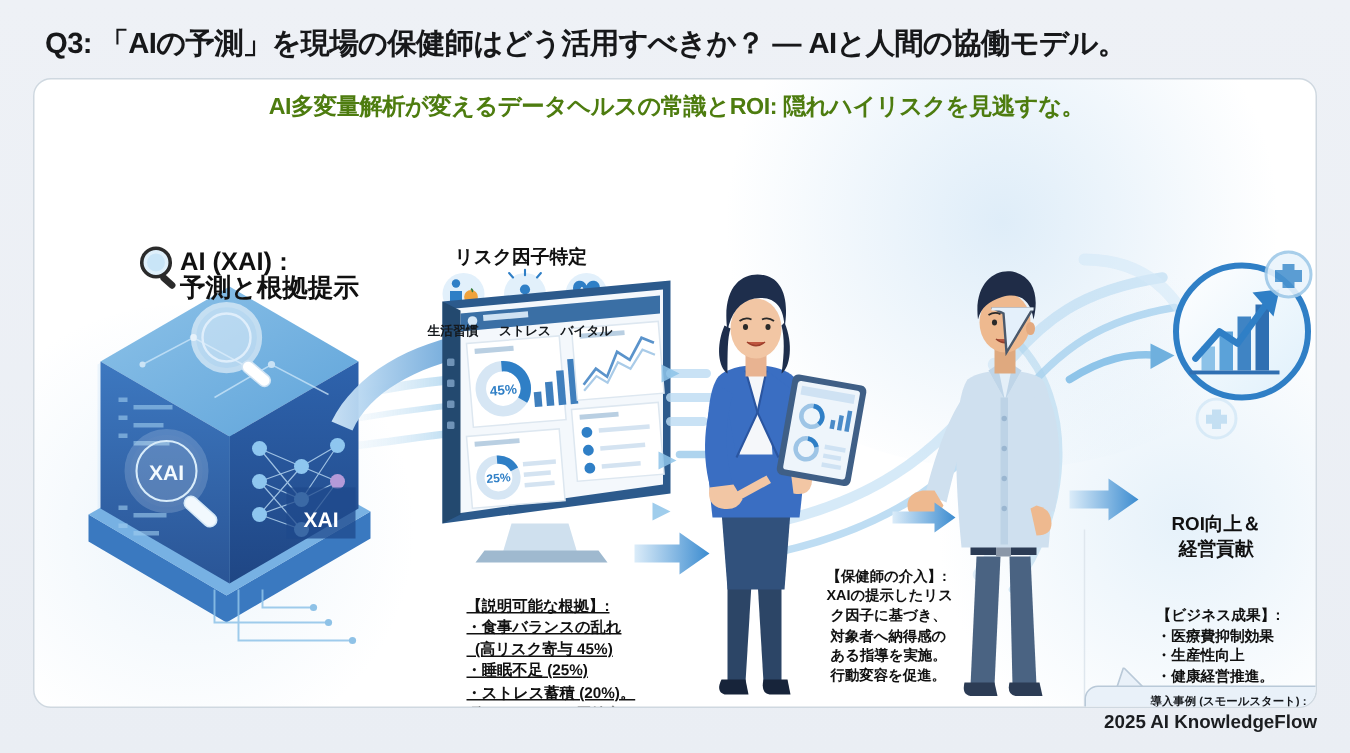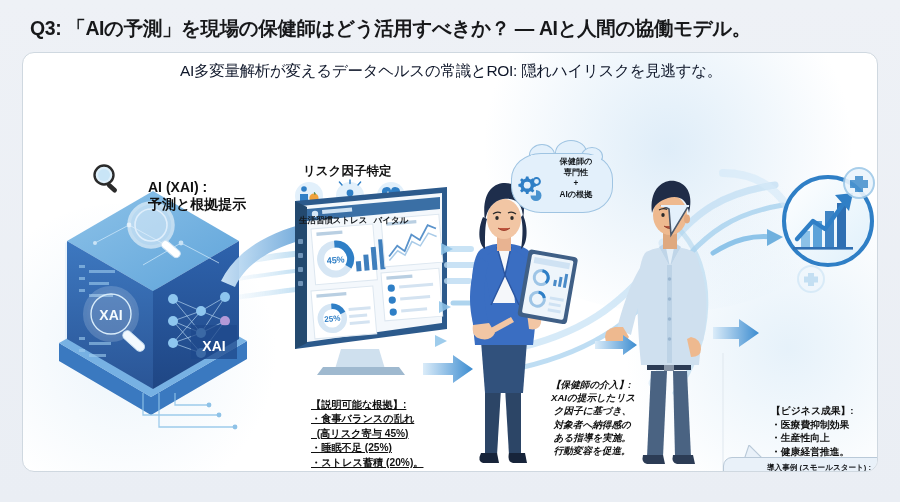--- a/index.html
+++ b/index.html
@@ -39,29 +39,29 @@
   .wash.a { left: 430px; top: -70px; width: 430px; height: 330px;
             background: radial-gradient(circle at 50% 50%, rgba(196,222,243,.55), rgba(255,255,255,0) 68%); }
   .wash.b { left: 600px; top: 130px; width: 330px; height: 330px;
             background: radial-gradient(circle at 50% 50%, rgba(205,228,245,.5), rgba(255,255,255,0) 70%); }
   .wash.c { left: -60px; top: 150px; width: 320px; height: 300px;
             background: radial-gradient(circle at 50% 50%, rgba(214,232,246,.45), rgba(255,255,255,0) 70%); }
 
   #subtitle {
     position: absolute; left: 0; top: 8px; width: 856px;
     text-align: center;
-    font-size: 15.5px; font-weight: normal; color: #0f172a;
+    font-size: 15.5px; font-weight: bold; color: #4d7c0f;
     letter-spacing: -0.3px; white-space: nowrap;
   }
 
   
   .txt { position: absolute; color: #111; font-weight: bold; white-space: pre; }
 
   
-  #xai-label { left: 97px; top: 126px; font-size: 14px; line-height: 17px; margin-left: 28px; }
+  #xai-label { left: 97px; top: 113px; font-size: 17px; line-height: 17px; }
 
   
   #risk-head { left: 280px; top: 110px; font-size: 12.5px; }
   .risk-ico-label { position: absolute; font-size: 8.5px; font-weight: bold; color: #14181c; }
 
   
   #cloud {
     position: absolute; left: 488px; top: 100px; width: 102px; height: 60px;
   }
   #cloud .body {
@@ -91,21 +91,21 @@
     text-align: center; font-size: 8.4px; line-height: 11.2px;
     font-weight: bold; color: #12161a; white-space: pre;
   }
 
   
   #lbl-cost { left: 742px; top: 226px; font-size: 12.5px; line-height: 17px; text-align:center; }
   #lbl-roi  { left: 758px; top: 288px; font-size: 12.5px; line-height: 17px; text-align:center; }
 
   
   #evidence { left: 288px; top: 345px; font-size: 10.2px; line-height: 14.4px; text-decoration: underline; }
-  #intervention { left: 528px; top: 325px; font-size: 9.6px; line-height: 13.2px; font-style: italic; }
+  #intervention { left: 528px; top: 325px; font-size: 9.6px; line-height: 13.2px; }
   #business { left: 748px; top: 330px; font-size: 9.8px; line-height: 13.6px; margin-top: 21px; }
 
   
   #case {
     position: absolute; left: 700px; top: 404px; width: 190px; height: 44px;
     background: #e9f1f9; border: 1.1px solid #b9c9d8; border-radius: 9px;
   }
   #case-text {
     position: absolute; left: 6px; top: 5px; width: 178px;
     font-size: 7.6px; line-height: 10.4px; font-weight: bold;
@@ -530,49 +530,32 @@
 
     <svg style="position:absolute;left:68px;top:110px;width:30px;height:34px" viewBox="0 0 30 34">
       <circle cx="13" cy="12" r="9.5" fill="#dff0fb" stroke="#2b2b2b" stroke-width="2.4"></circle>
       <circle cx="13" cy="12" r="6" fill="#bfe0f5" opacity=".7"></circle>
       <rect x="18" y="19" width="12" height="4.6" rx="2.3" transform="rotate(42 18 19)" fill="#2b2b2b"></rect>
     </svg>
     <div id="xai-label" class="txt">AI (XAI) :
 予測と根拠提示</div>
 
     <div id="risk-head" class="txt">リスク因子特定</div>
-    <div class="risk-ico-label" style="left:262px;top:162px;width:48px;text-align:right">生活習慣</div>
+    <div class="risk-ico-label" style="left:262px;top:162px;width:48px;text-align:left">生活習慣</div>
     <div class="risk-ico-label" style="left:303px;top:162px;width:48px;text-align:center">ストレス</div>
     <div class="risk-ico-label" style="left:344px;top:162px;width:48px;text-align:center">バイタル</div>
 
-    <div id="cloud">
-      <div class="bump b1"></div>
-      <div class="bump b2"></div>
-      <div class="bump b3"></div>
-      <div class="body"></div>
-      <div class="mask"></div>
-      <svg id="cloud-gears" width="30" height="30" viewBox="0 0 30 30">
-        <g fill="#2f7fc6">
-          <path d="M11 3.5 l2.4 0 l.5 2.1 l1.9 .8 l1.8-1.2 l1.7 1.7 l-1.2 1.8 l.8 1.9 l2.1 .5 l0 2.4 l-2.1 .5 l-.8 1.9 l1.2 1.8 l-1.7 1.7 l-1.8-1.2 l-1.9 .8 l-.5 2.1 l-2.4 0 l-.5-2.1 l-1.9-.8 l-1.8 1.2 l-1.7-1.7 l1.2-1.8 l-.8-1.9 l-2.1-.5 l0-2.4 l2.1-.5 l.8-1.9 l-1.2-1.8 l1.7-1.7 l1.8 1.2 l1.9-.8 z"></path>
-        </g>
-        <circle cx="12.2" cy="12.2" r="3.4" fill="#e3f0fb"></circle>
-        <path d="M21 17 a5.5 5.5 0 1 1 -5.5 5.5 l5.5 0 z" fill="#4a93cf"></path>
-        <circle cx="21.5" cy="8.5" r="3.4" fill="none" stroke="#2f7fc6" stroke-width="2"></circle>
-      </svg>
-      <div id="cloud-text">保健師の
-専門性
-+
-AIの根拠</div>
-    </div>
 
     <svg style="position:absolute;left:636px;top:152px;width:40px;height:34px" viewBox="0 0 40 34">
       <path d="M2 0 L30 0 L12 30 L10 4 Z" fill="#e4f0fb" stroke="#4b596b" stroke-width="1.6"></path>
       <path d="M2 -2 L30 -2 L30 2 L2 2 Z" fill="#e4f0fb"></path>
     </svg>
 
+    <div id="lbl-roi" class="txt">ROI向上＆
+経営貢献</div>
 
     <div id="evidence" class="txt">【説明可能な根拠】:
 ・食事バランスの乱れ
   (高リスク寄与 45%)
 ・睡眠不足 (25%)
 ・ストレス蓄積 (20%)。
 隠れハイリスク層特定。</div>
     <div id="intervention" class="txt">【保健師の介入】:
 XAIの提示したリス
  ク因子に基づき、
@@ -588,13 +571,14 @@
       <path d="M2 18 L8 0 L26 18 Z" fill="#e9f1f9" stroke="#b9c9d8" stroke-width="1.1"></path>
     </svg>
     <div id="case">
       <div id="case-text">導入事例 (スモールスタート) :
 A社：試験導入で隠れハイリスク30%特定,
 早期介入でリスク改善。</div>
     </div>
 
   </div>
 
+  <div id="footer">2025 AI KnowledgeFlow</div>
 </div>
 
 </body></html>

